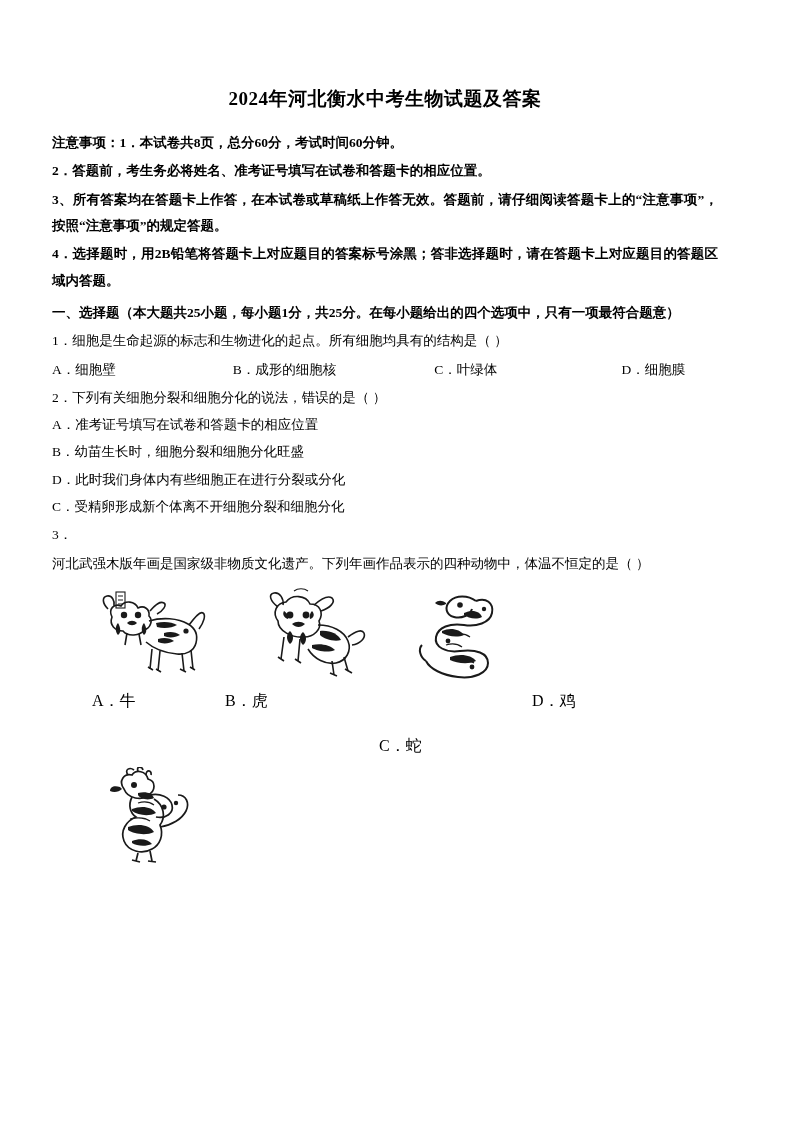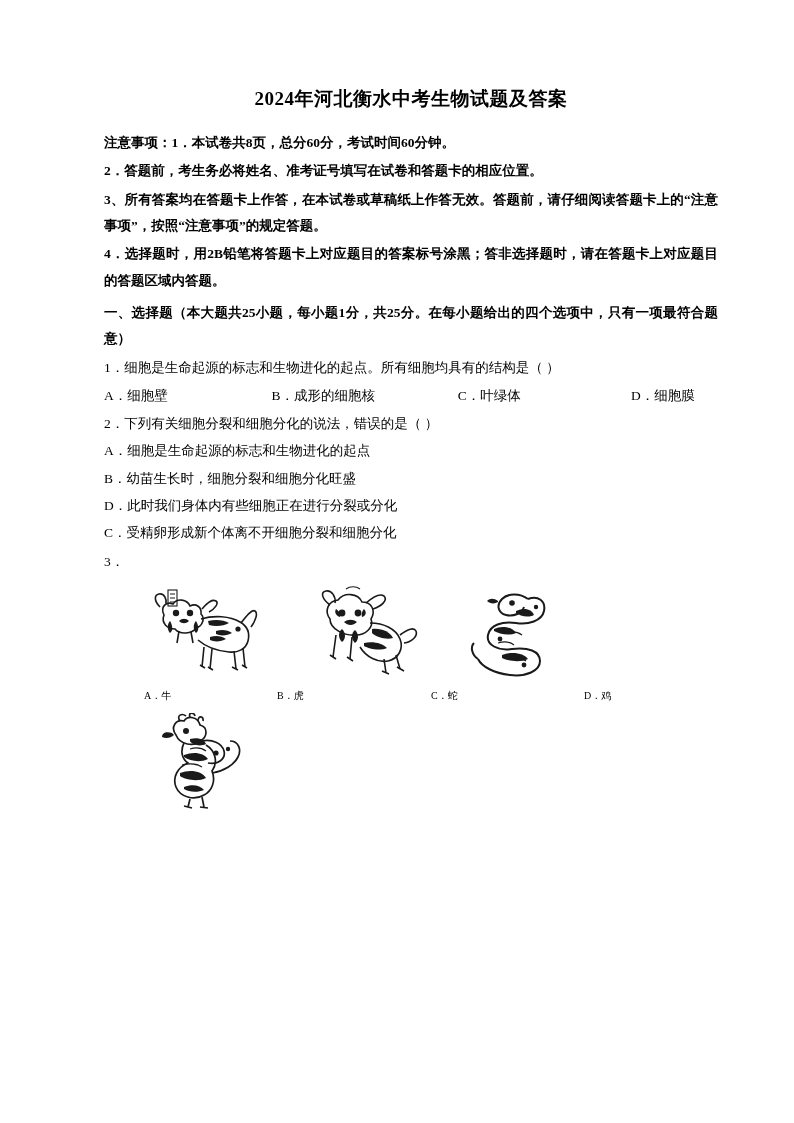--- a/index.html
+++ b/index.html
@@ -12,21 +12,21 @@
     height: 1123px;
     font-family: "Liberation Serif", serif;
     color: #000000;
     overflow: hidden;
   }
   .page {
     position: relative;
     width: 794px;
     height: 1123px;
     box-sizing: border-box;
-    padding: 72px 76px 60px 104px;
+    padding: 72px 76px 60px 52px;
   }
   .doc-title {
     text-align: center;
     font-size: 19px;
     font-weight: bold;
     letter-spacing: 0.5px;
     margin: 14px 0 18px 0;
     font-family: "Liberation Serif", serif;
   }
   .notice {
@@ -84,28 +84,28 @@
     height: 98px;
     position: relative;
   }
   .fig svg {
     display: block;
   }
   .fig-labels {
     display: flex;
     padding-left: 40px;
     margin-top: 6px;
-    font-size: 10px;
+    font-size: 16px;
   }
   .fig-labels span {
     display: inline-block;
   }
   .lab1 { width: 133px; }
   .lab2 { width: 154px; }
-  .lab3 { width: 153px; }
+  .lab3 { width: 153px; margin-top: 45px; }
   .lab4 { width: 100px; }
   .fig-single {
     padding-left: 42px;
     margin-top: 10px;
   }
   .tail-q {
     font-size: 13.5px;
     line-height: 1.95;
     margin-top: 14px;
     text-align: justify;
@@ -130,27 +130,28 @@
   <div class="q-stem"><span>1．</span><span>细胞是生命起源的标志和生物进化的起点。所有细胞均具有的结构是（      ）</span></div>
   <div class="opt-row">
     <span class="opt opt-a">A．细胞壁</span>
     <span class="opt opt-b">B．成形的细胞核</span>
     <span class="opt opt-c">C．叶绿体</span>
     <span class="opt opt-d">D．细胞膜</span>
   </div>
 
   <div class="q-stem"><span>2．</span><span>下列有关细胞分裂和细胞分化的说法，错误的是（      ）</span></div>
   <div class="opt-list">
-    <div class="opt-line">A．细胞是生命起源的标志和生物进化的起点</div>
+    <div class="opt-line">A．准考证号填写在试卷和答题卡的相应位置</div>
     <div class="opt-line">B．幼苗生长时，细胞分裂和细胞分化旺盛</div>
     <div class="opt-line">D．此时我们身体内有些细胞正在进行分裂或分化</div>
     <div class="opt-line">C．受精卵形成新个体离不开细胞分裂和细胞分化</div>
   </div>
 
   <div class="q-stem">3．</div>
+  <div class="q-stem">河北武强木版年画是国家级非物质文化遗产。下列年画作品表示的四种动物中，体温不恒定的是（      ）</div>
 
   <div class="figure-row">
 
     <div class="fig">
       <svg width="120" height="98" viewBox="0 0 120 98" aria-hidden="true">
         <g class="ink-line" stroke-width="1.6">
           <path d="M18 30 C14 22 20 16 27 19 C31 13 41 14 44 21 C50 18 56 22 55 29 C59 33 57 41 50 43 C46 49 34 50 29 44 C21 44 15 38 18 30 Z"></path>
           <path d="M14 22 C8 16 8 10 13 9 C18 8 21 14 20 19"></path>
           <path d="M56 24 C62 17 66 14 70 16 C73 18 69 24 63 27"></path>
           <path d="M55 34 C68 30 84 31 94 37 C101 41 104 48 102 56 C100 64 92 68 83 67 C72 66 60 62 52 55"></path>

